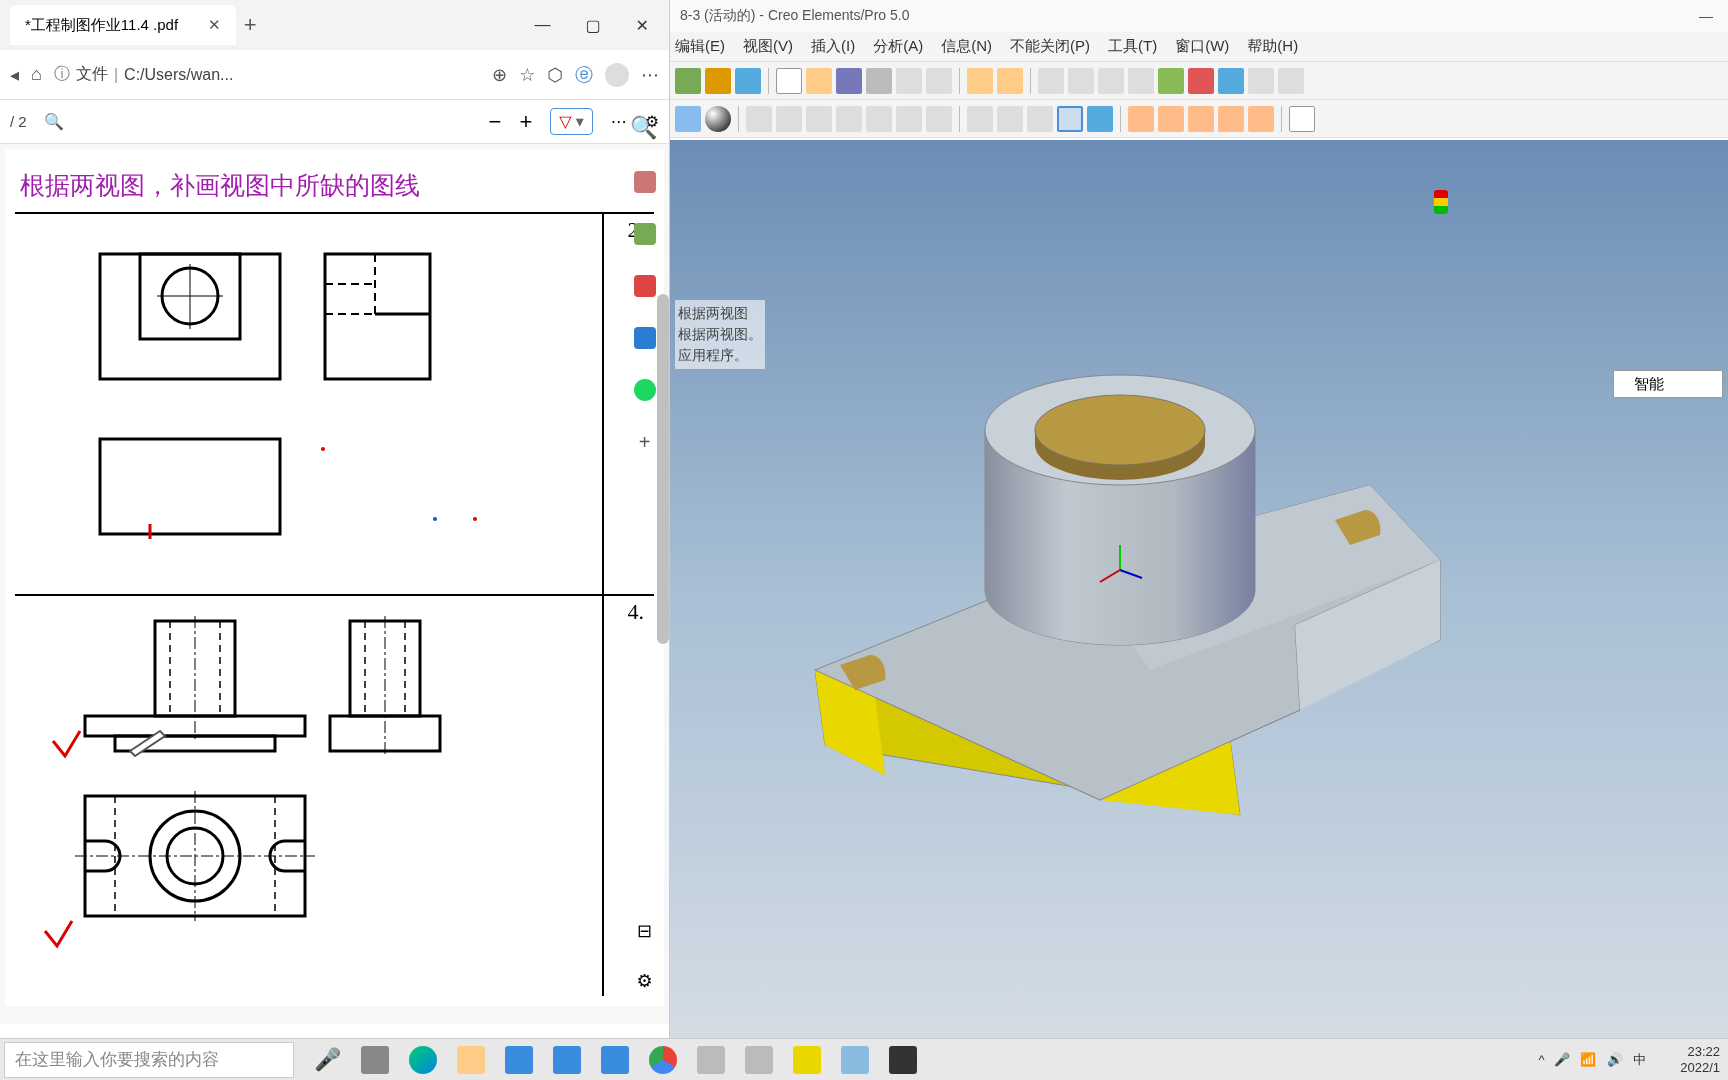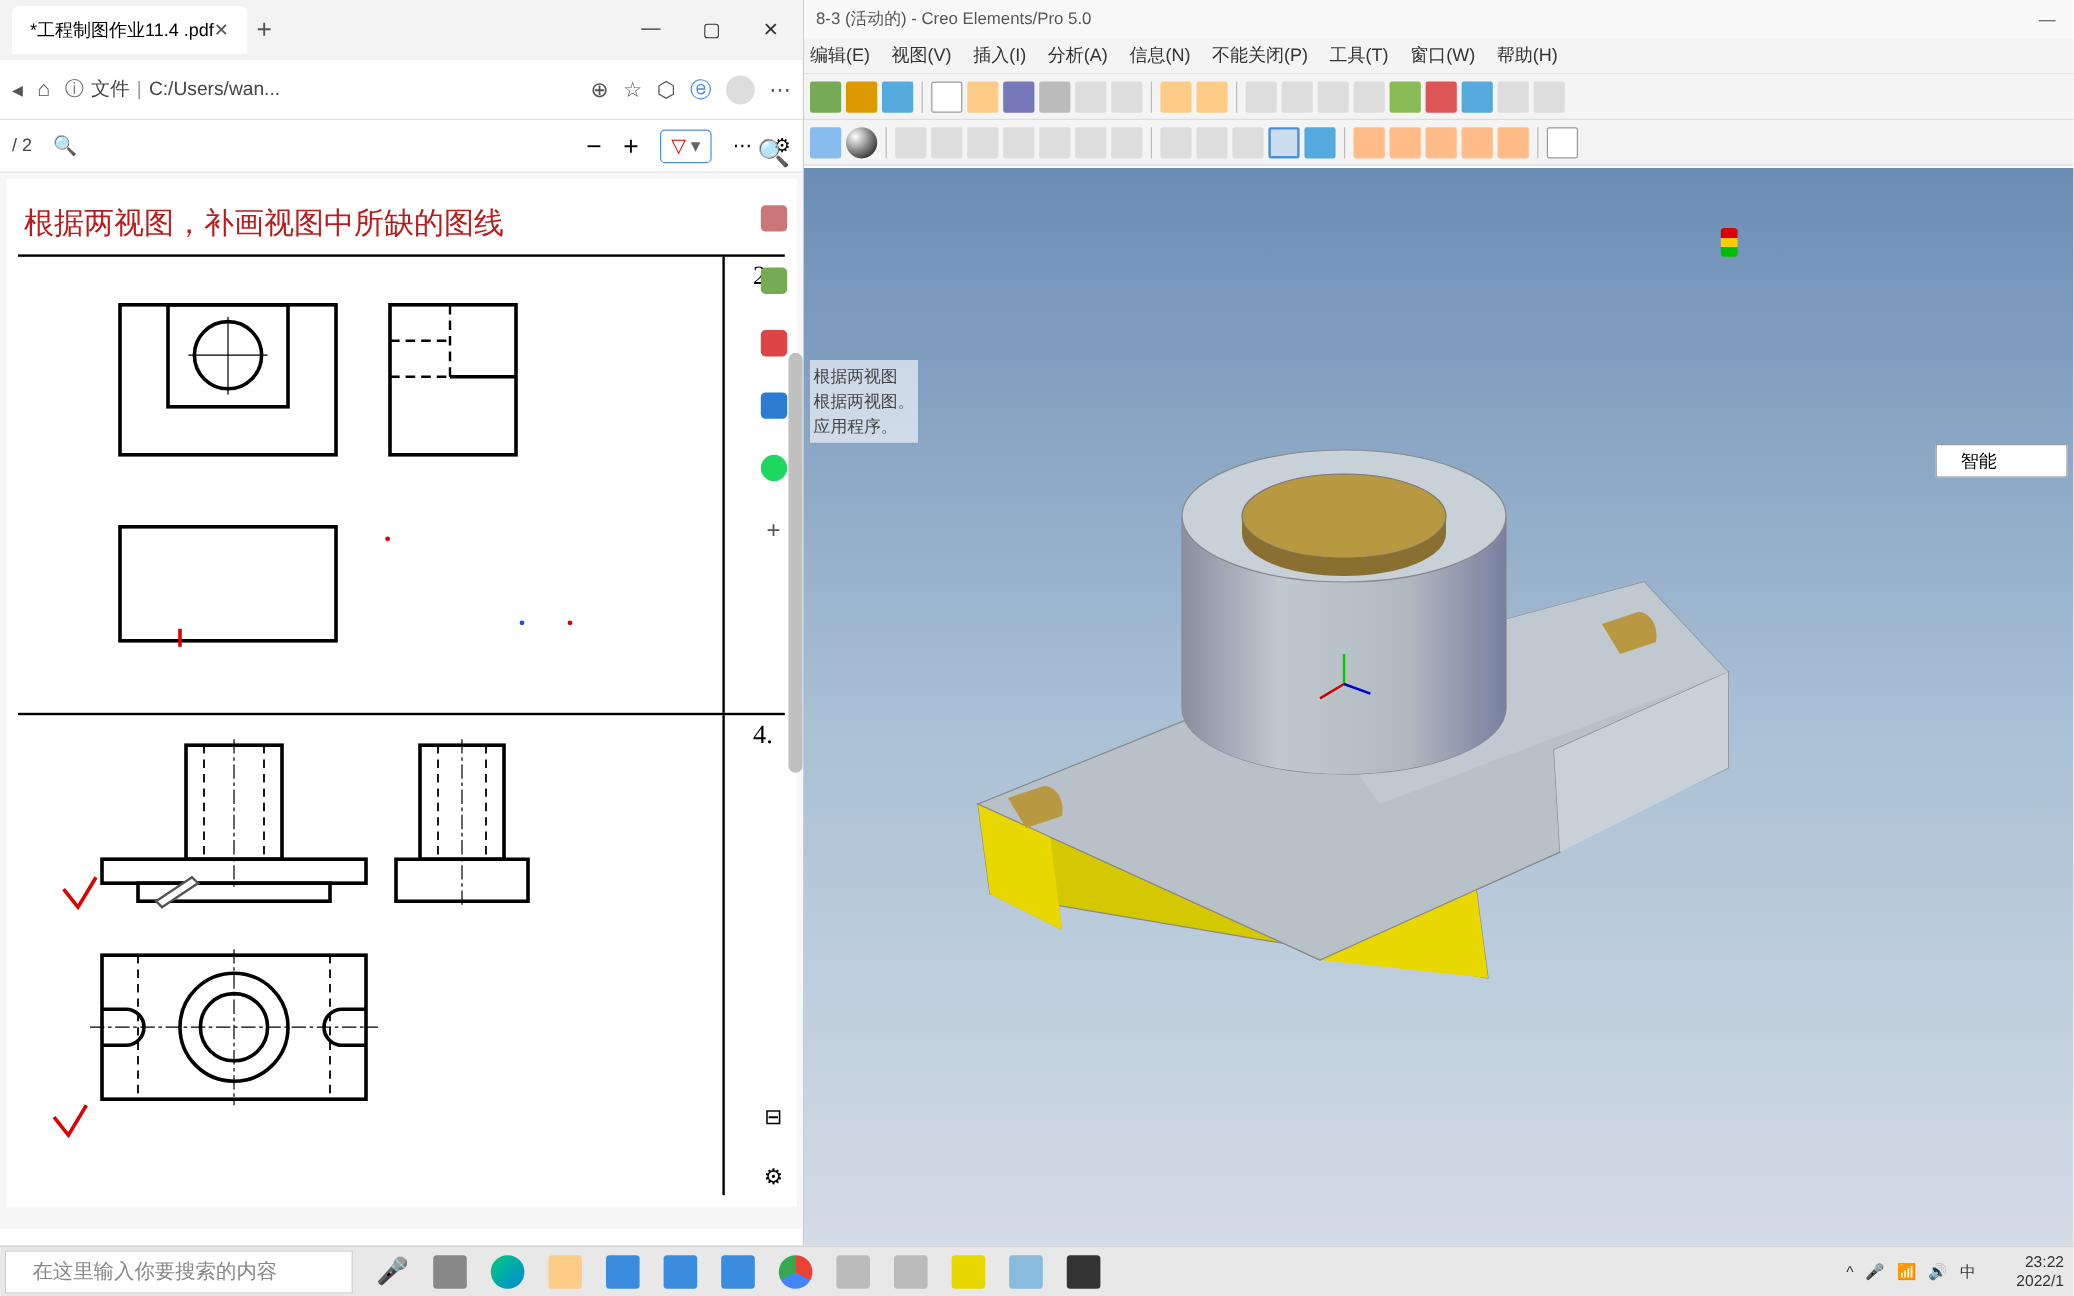--- a/index.html
+++ b/index.html
@@ -1,35 +1,35 @@
 <!DOCTYPE html>
 <html><head>
 <meta charset="utf-8">
 <style>
 * { margin: 0; padding: 0; box-sizing: border-box; font-family: "Microsoft YaHei", sans-serif; }
 body { width: 1728px; height: 1080px; overflow: hidden; background: #fff; position: relative; }
 
 
 .pdf-window { position: absolute; left: 0; top: 0; width: 670px; height: 1038px; background: #fff; border-right: 1px solid #ccc; }
 .tab-bar { height: 50px; background: #f3f3f3; display: flex; align-items: center; padding-left: 10px; }
-.tab { background: #fff; height: 40px; display: flex; align-items: center; padding: 0 15px; border-radius: 6px 6px 0 0; font-size: 15px; }
+.tab { background: #fff; height: 40px; display: flex; align-items: center; padding: 0 15px; border-radius: 6px 6px 0 0; font-size: 15px; gap: 30px; }
 .close-x { color: #555; cursor: pointer; }
 .new-tab { margin-left: 8px; font-size: 22px; color: #555; }
 .win-controls { margin-left: auto; display: flex; gap: 35px; padding-right: 20px; color: #333; font-size: 16px; }
 .addr-bar { height: 50px; display: flex; align-items: center; padding: 0 10px; gap: 12px; border-bottom: 1px solid #e0e0e0; }
 .addr-bar .icon { font-size: 18px; color: #555; }
 .addr-text { font-size: 16px; color: #444; display: flex; align-items: center; gap: 6px; }
 .toolbar { height: 44px; display: flex; align-items: center; padding: 0 10px; gap: 18px; border-bottom: 1px solid #e0e0e0; }
 .page-num { font-size: 15px; color: #444; }
 .toolbar .spacer { flex: 1; }
 .draw-tool { border: 1px solid #4a90d9; border-radius: 4px; padding: 3px 8px; display: flex; align-items: center; gap: 4px; }
 
 .pdf-content { position: relative; height: 880px; overflow-y: auto; background: #f7f7f7; }
 .pdf-page { background: #fff; margin: 5px; padding: 10px; position: relative; }
-.heading { font-size: 25px; font-weight: normal; color: #b91c1c; padding: 10px 5px; font-family: SimSun, serif; }
+.heading { font-size: 25px; font-weight: normal; color: #a21caf; padding: 10px 5px; font-family: SimSun, serif; }
 .problem-row { position: relative; border-top: 2px solid #000; }
 .problem-label { position: absolute; right: 10px; top: 3px; font-size: 22px; font-family: serif; }
 .vertical-divider { position: absolute; right: 50px; top: 0; bottom: 0; width: 2px; background: #000; }
 
 .drawing-area { height: 380px; position: relative; }
 .pdf-scrollbar { position: absolute; right: 0; top: 150px; width: 12px; height: 350px; background: #c0c0c0; border-radius: 6px; }
 
 
 .right-sidebar { position: absolute; left: 622px; top: 100px; width: 45px; display: flex; flex-direction: column; align-items: center; gap: 30px; padding-top: 15px; }
 .right-sidebar .sb-icon { width: 22px; height: 22px; border-radius: 4px; }
@@ -45,21 +45,21 @@
 .creo-info { position: absolute; left: 5px; top: 160px; font-size: 14px; color: #444; line-height: 1.5; background: rgba(255,255,255,0.6); padding: 3px; }
 .creo-smart { position: absolute; right: 5px; top: 230px; width: 110px; height: 28px; border: 1px solid #999; background: #fff; display: flex; align-items: center; padding: 0 20px; font-size: 15px; }
 
 .creo-viewport { position: absolute; left: 0; top: 140px; right: 0; bottom: 0; background: linear-gradient(to bottom, #6b8db5 0%, #a8bfd4 50%, #d4dce5 100%); }
 
 
 .model-3d { position: absolute; left: 70px; top: 130px; width: 800px; height: 560px; }
 
 
 .taskbar { position: absolute; left: 0; bottom: 0; width: 100%; height: 42px; background: #e8e8e8; display: flex; align-items: center; border-top: 1px solid #ccc; }
-.search-box { width: 290px; height: 36px; margin-left: 4px; background: #fff; border: 1px solid #ccc; display: flex; align-items: center; padding: 0 22px; font-size: 17px; color: #888; }
+.search-box { width: 290px; height: 36px; margin-left: 4px; background: #fff; border: 1px solid #ccc; display: flex; align-items: center; padding: 0 10px; font-size: 17px; color: #888; }
 .task-icons { display: flex; gap: 20px; padding-left: 20px; align-items: center; }
 .task-icon { width: 28px; height: 28px; border-radius: 3px; }
 .tray { margin-left: auto; display: flex; align-items: center; gap: 10px; padding-right: 8px; font-size: 13px; color: #333; }
 .tray-time { text-align: right; line-height: 1.2; margin-left: 24px; }
 
 svg.drawing { position: absolute; }
 </style>
 </head>
 <body>
 

